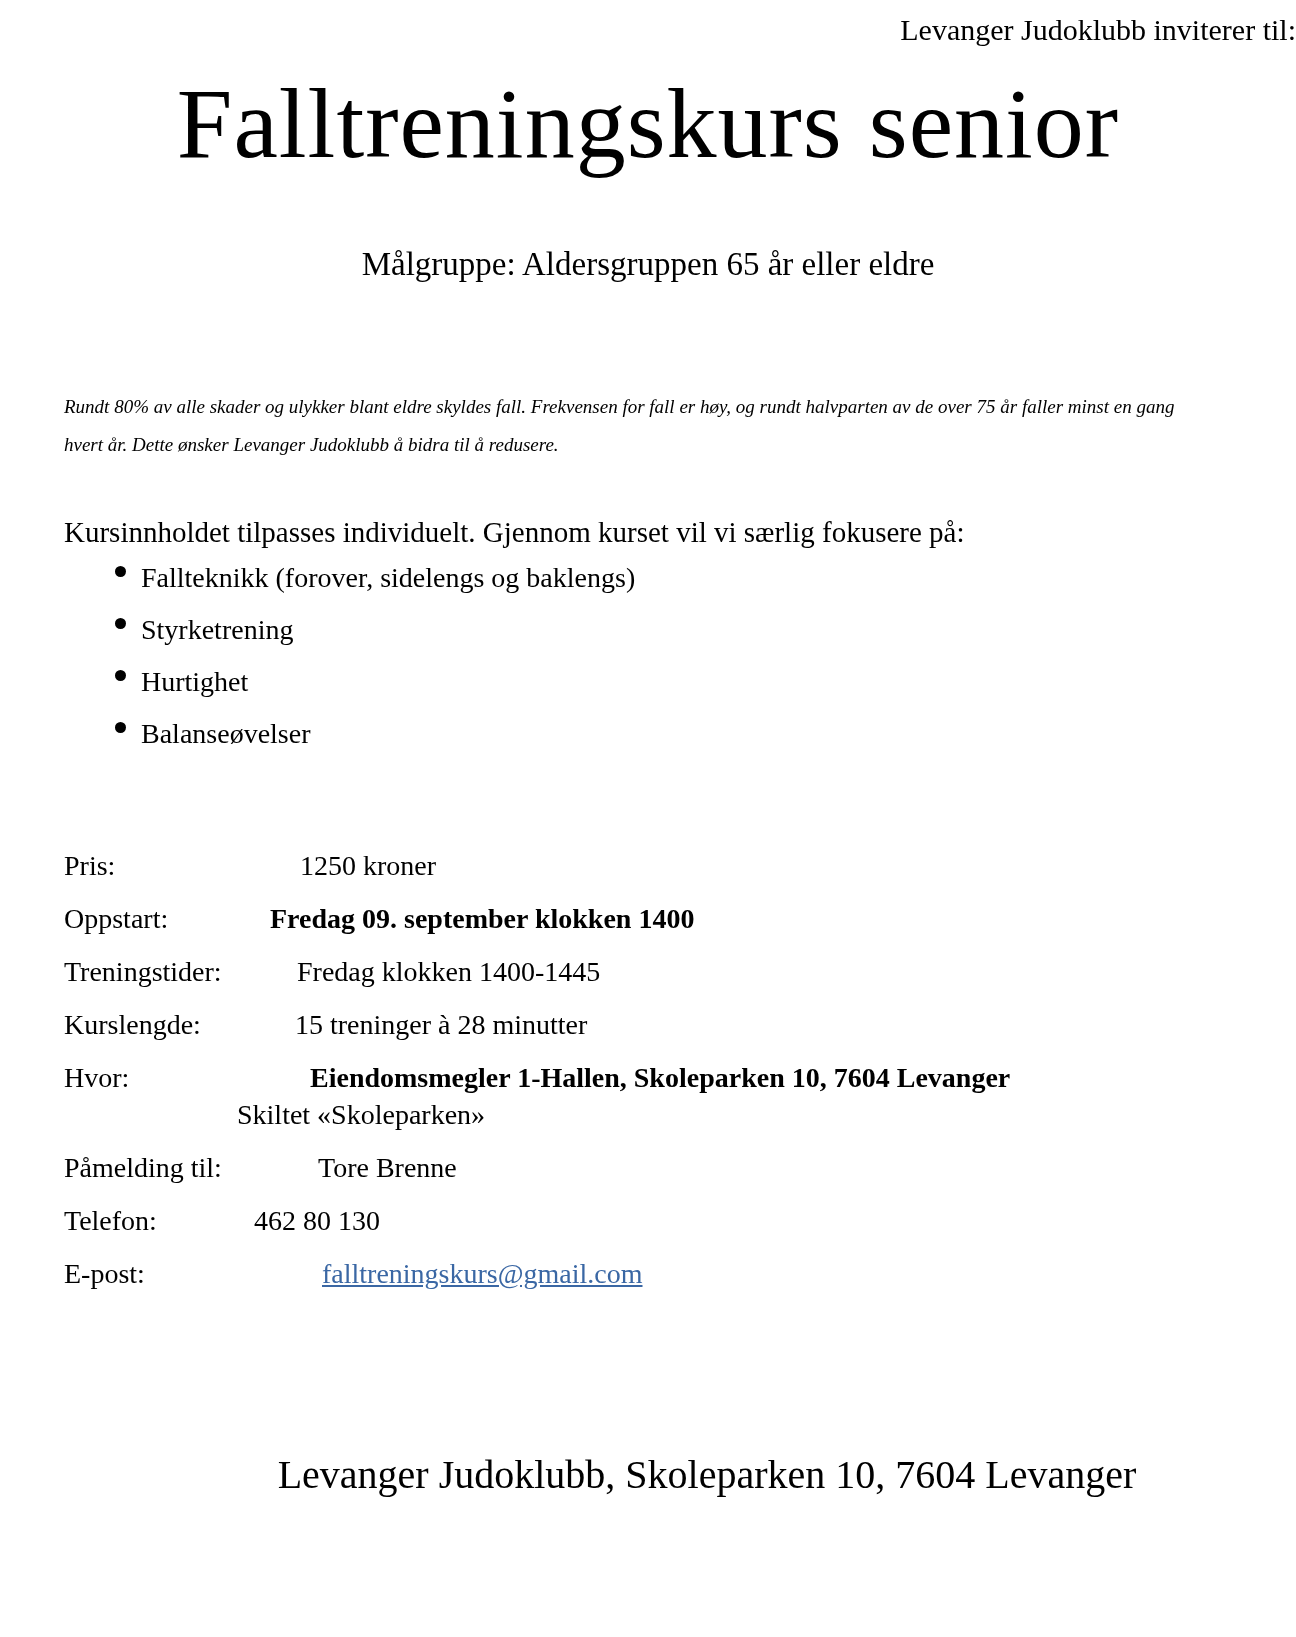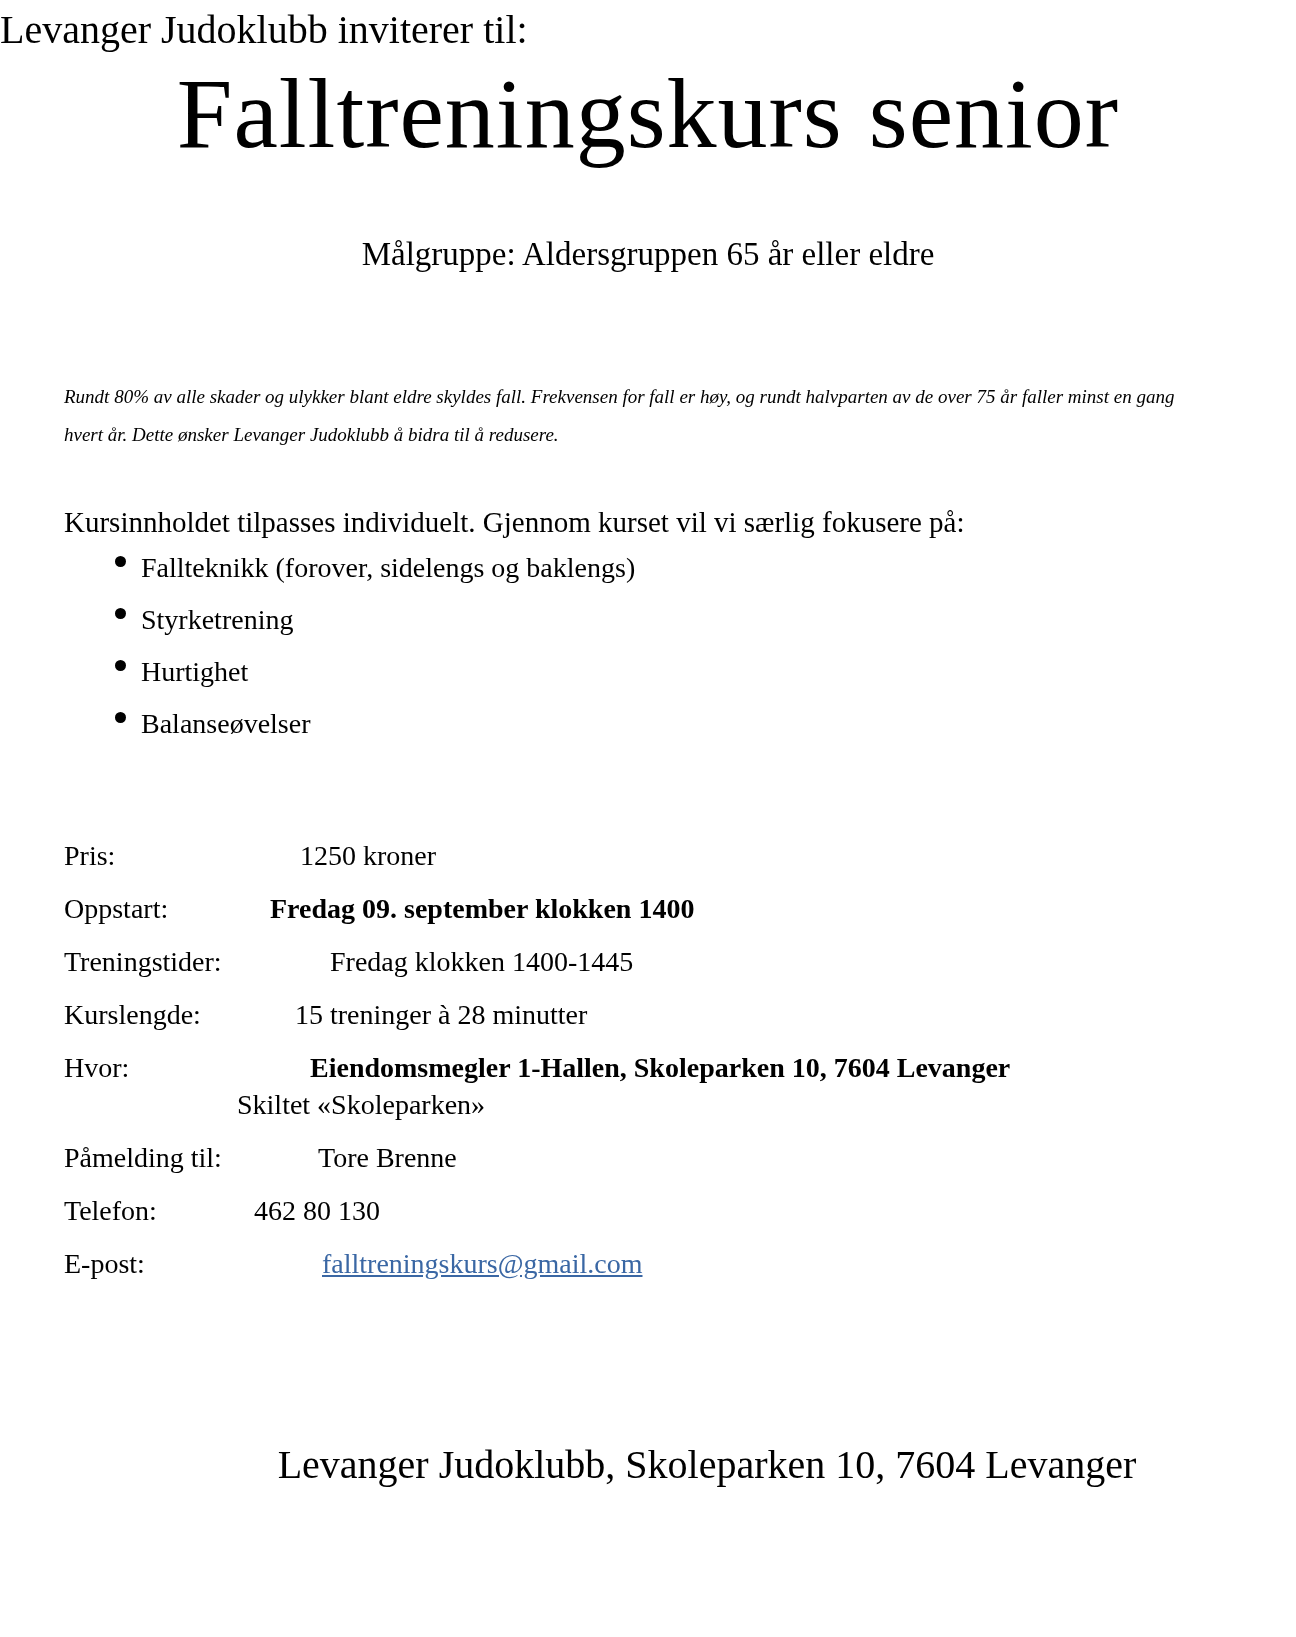--- a/index.html
+++ b/index.html
@@ -8,22 +8,22 @@
   body {
     width: 1296px; height: 1637px;
     background: var(--bg);
     color: var(--text);
     font-family: "Liberation Serif", "DejaVu Serif", serif;
     overflow: hidden;
   }
   .page { padding-top: 12px; }
 
   .kicker {
-    text-align: left;
-    font-size: 40px;
+    text-align: right;
+    font-size: 30px;
     line-height: 36px;
   }
   .title {
     text-align: center;
     font-size: 100px;
     line-height: 112px;
     font-weight: 400;
     margin-top: 10px;
     letter-spacing: 1px;
   }
@@ -80,21 +80,21 @@
     font-size: 28px;
   }
   .detail-row { margin-bottom: 17px; }
   .detail-line { display: flex; line-height: 36px; }
   .detail-label { width: 190px; flex: 0 0 190px; }
   .detail-value { white-space: nowrap; }
   .bold { font-weight: bold; }
   
   .detail-row:nth-child(1) .detail-value { margin-left: 46px; }
   .detail-row:nth-child(2) .detail-value { margin-left: 16px; }
-  .detail-row:nth-child(3) .detail-value { margin-left: 76px; text-align: right; }
+  .detail-row:nth-child(3) .detail-value { margin-left: 43px; text-align: right; }
   .detail-row:nth-child(4) .detail-value { margin-left: 41px; }
   .detail-row:nth-child(5) .detail-value { margin-left: 56px; }
   .detail-row:nth-child(6) .detail-value { margin-left: 64px; }
   .detail-row:nth-child(7) .detail-value { margin-left: 0px; }
   .detail-row:nth-child(8) .detail-value { margin-left: 68px; }
   .detail-subline {
     margin-left: 173px;
     line-height: 37px;
   }
   a.email-link {
@@ -111,21 +111,21 @@
     line-height: 50px;
   }
 </style>
 </head>
 <body>
 
 <div class="page">
 
   <div class="kicker">Levanger Judoklubb inviterer til:</div>
 
-  <h1 class="title" style="margin:10px 0 0 0;">Falltreningskurs senior</h1>
+  <h1 class="title" style="margin:20px 0 0 0;">Falltreningskurs senior</h1>
 
   <div class="subtitle">Målgruppe: Aldersgruppen 65 år eller eldre</div>
 
   <p class="intro" style="margin-bottom:0;">Rundt 80% av alle skader og ulykker blant eldre skyldes fall. Frekvensen for fall er høy, og rundt halvparten av de over 75 år faller minst en gang hvert år. Dette ønsker Levanger Judoklubb å bidra til å redusere.</p>
 
   <p class="focus-heading" style="margin-bottom:0;">Kursinnholdet tilpasses individuelt. Gjennom kurset vil vi særlig fokusere på:</p>
 
   <ul class="bullet-list">
     <li>
       <span class="bullet-dot"></span>

